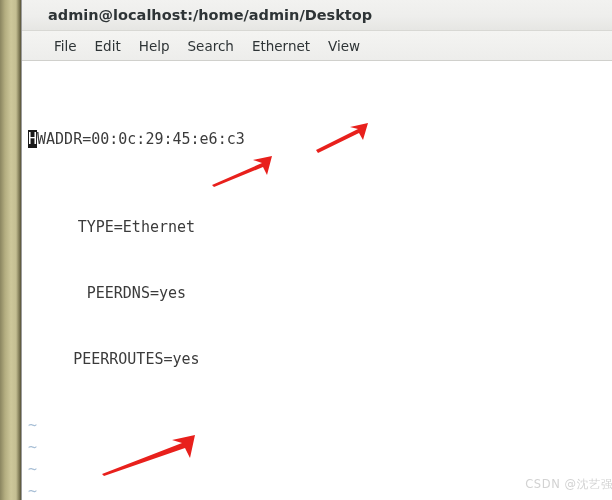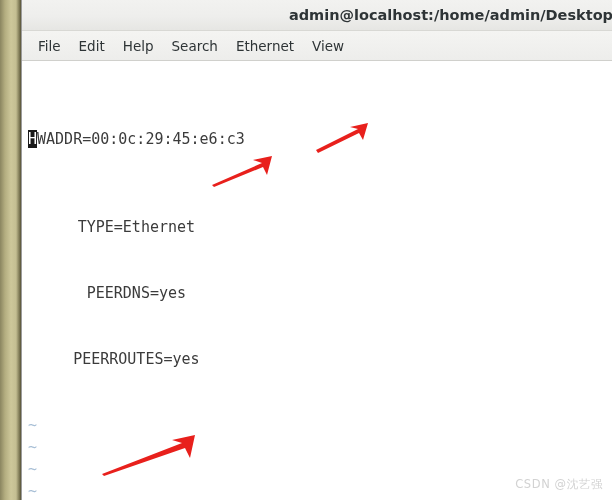--- a/index.html
+++ b/index.html
@@ -47,41 +47,41 @@
     width: 591px; height: 31px;
     background: linear-gradient(to bottom, #f2f2f0 0%, #eeeeec 55%, #e6e6e3 100%);
     border-bottom: 1px solid #d8d8d4;
     box-sizing: border-box;
   }
   #window-title {
     position: absolute;
     left: 0; top: 0;
     width: 591px; height: 31px;
     line-height: 31px;
-    text-align: right;
+    text-align: left;
     font-family: "DejaVu Sans", sans-serif;
     font-size: 14.5px;
     font-weight: bold;
     color: #2e3436;
     white-space: nowrap;
     overflow: hidden;
     text-indent: 26px;
   }
 
   
   #menu-bar {
     position: absolute;
     left: 0; top: 31px;
     width: 591px; height: 30px;
     background: linear-gradient(to bottom, #f4f4f2 0%, #ededeb 100%);
     border-bottom: 1px solid #d0d0cc;
     box-sizing: border-box;
     display: flex;
     align-items: center;
-    padding-left: 7px;
+    padding-left: 23px;
   }
   .menu-item {
     font-family: "DejaVu Sans", sans-serif;
     font-size: 13.5px;
     color: #2e3436;
     padding: 3px 9px;
     white-space: nowrap;
     cursor: default;
     border-radius: 2px;
   }
@@ -130,21 +130,21 @@
     position: absolute;
     pointer-events: none;
   }
   #arrow-1 { left: 292px; top: 60px; }
   #arrow-2 { left: 188px; top: 92px; }
   #arrow-3 { left: 78px;  top: 372px; }
 
   
   #watermark {
     position: absolute;
-    right: 10px;
+    right: 0;
     bottom: 8px;
     font-family: "DejaVu Sans", sans-serif;
     font-size: 11.5px;
     color: #d2d2d2;
     letter-spacing: 0.6px;
     white-space: nowrap;
   }
 </style>
 </head>
 <body>

